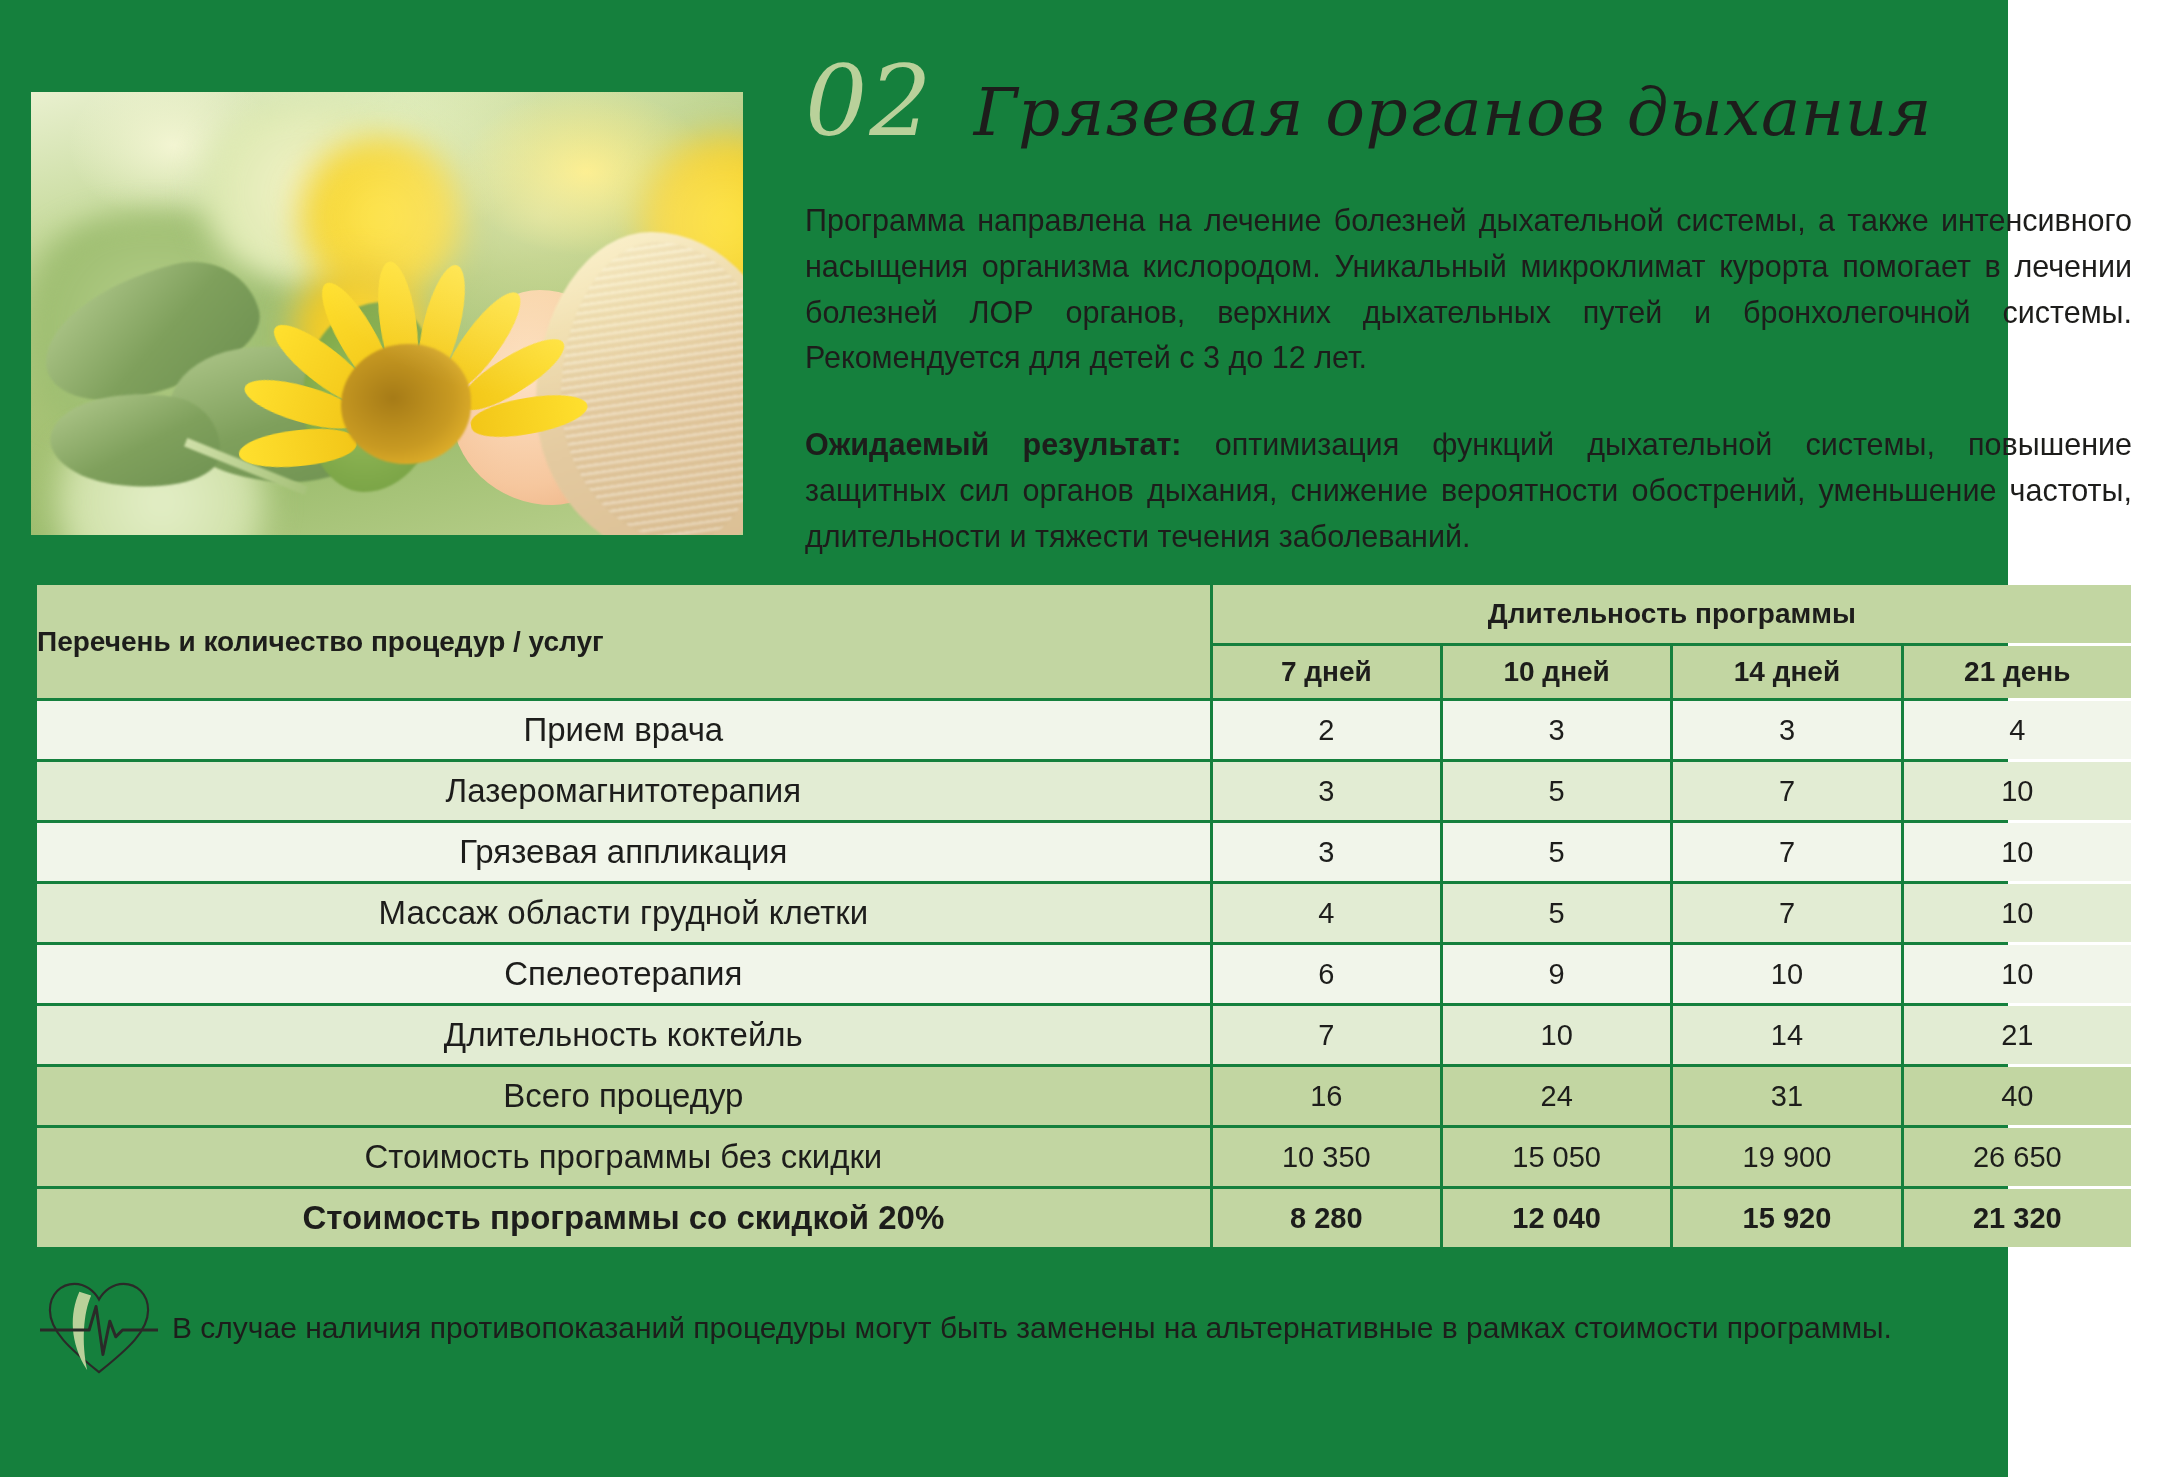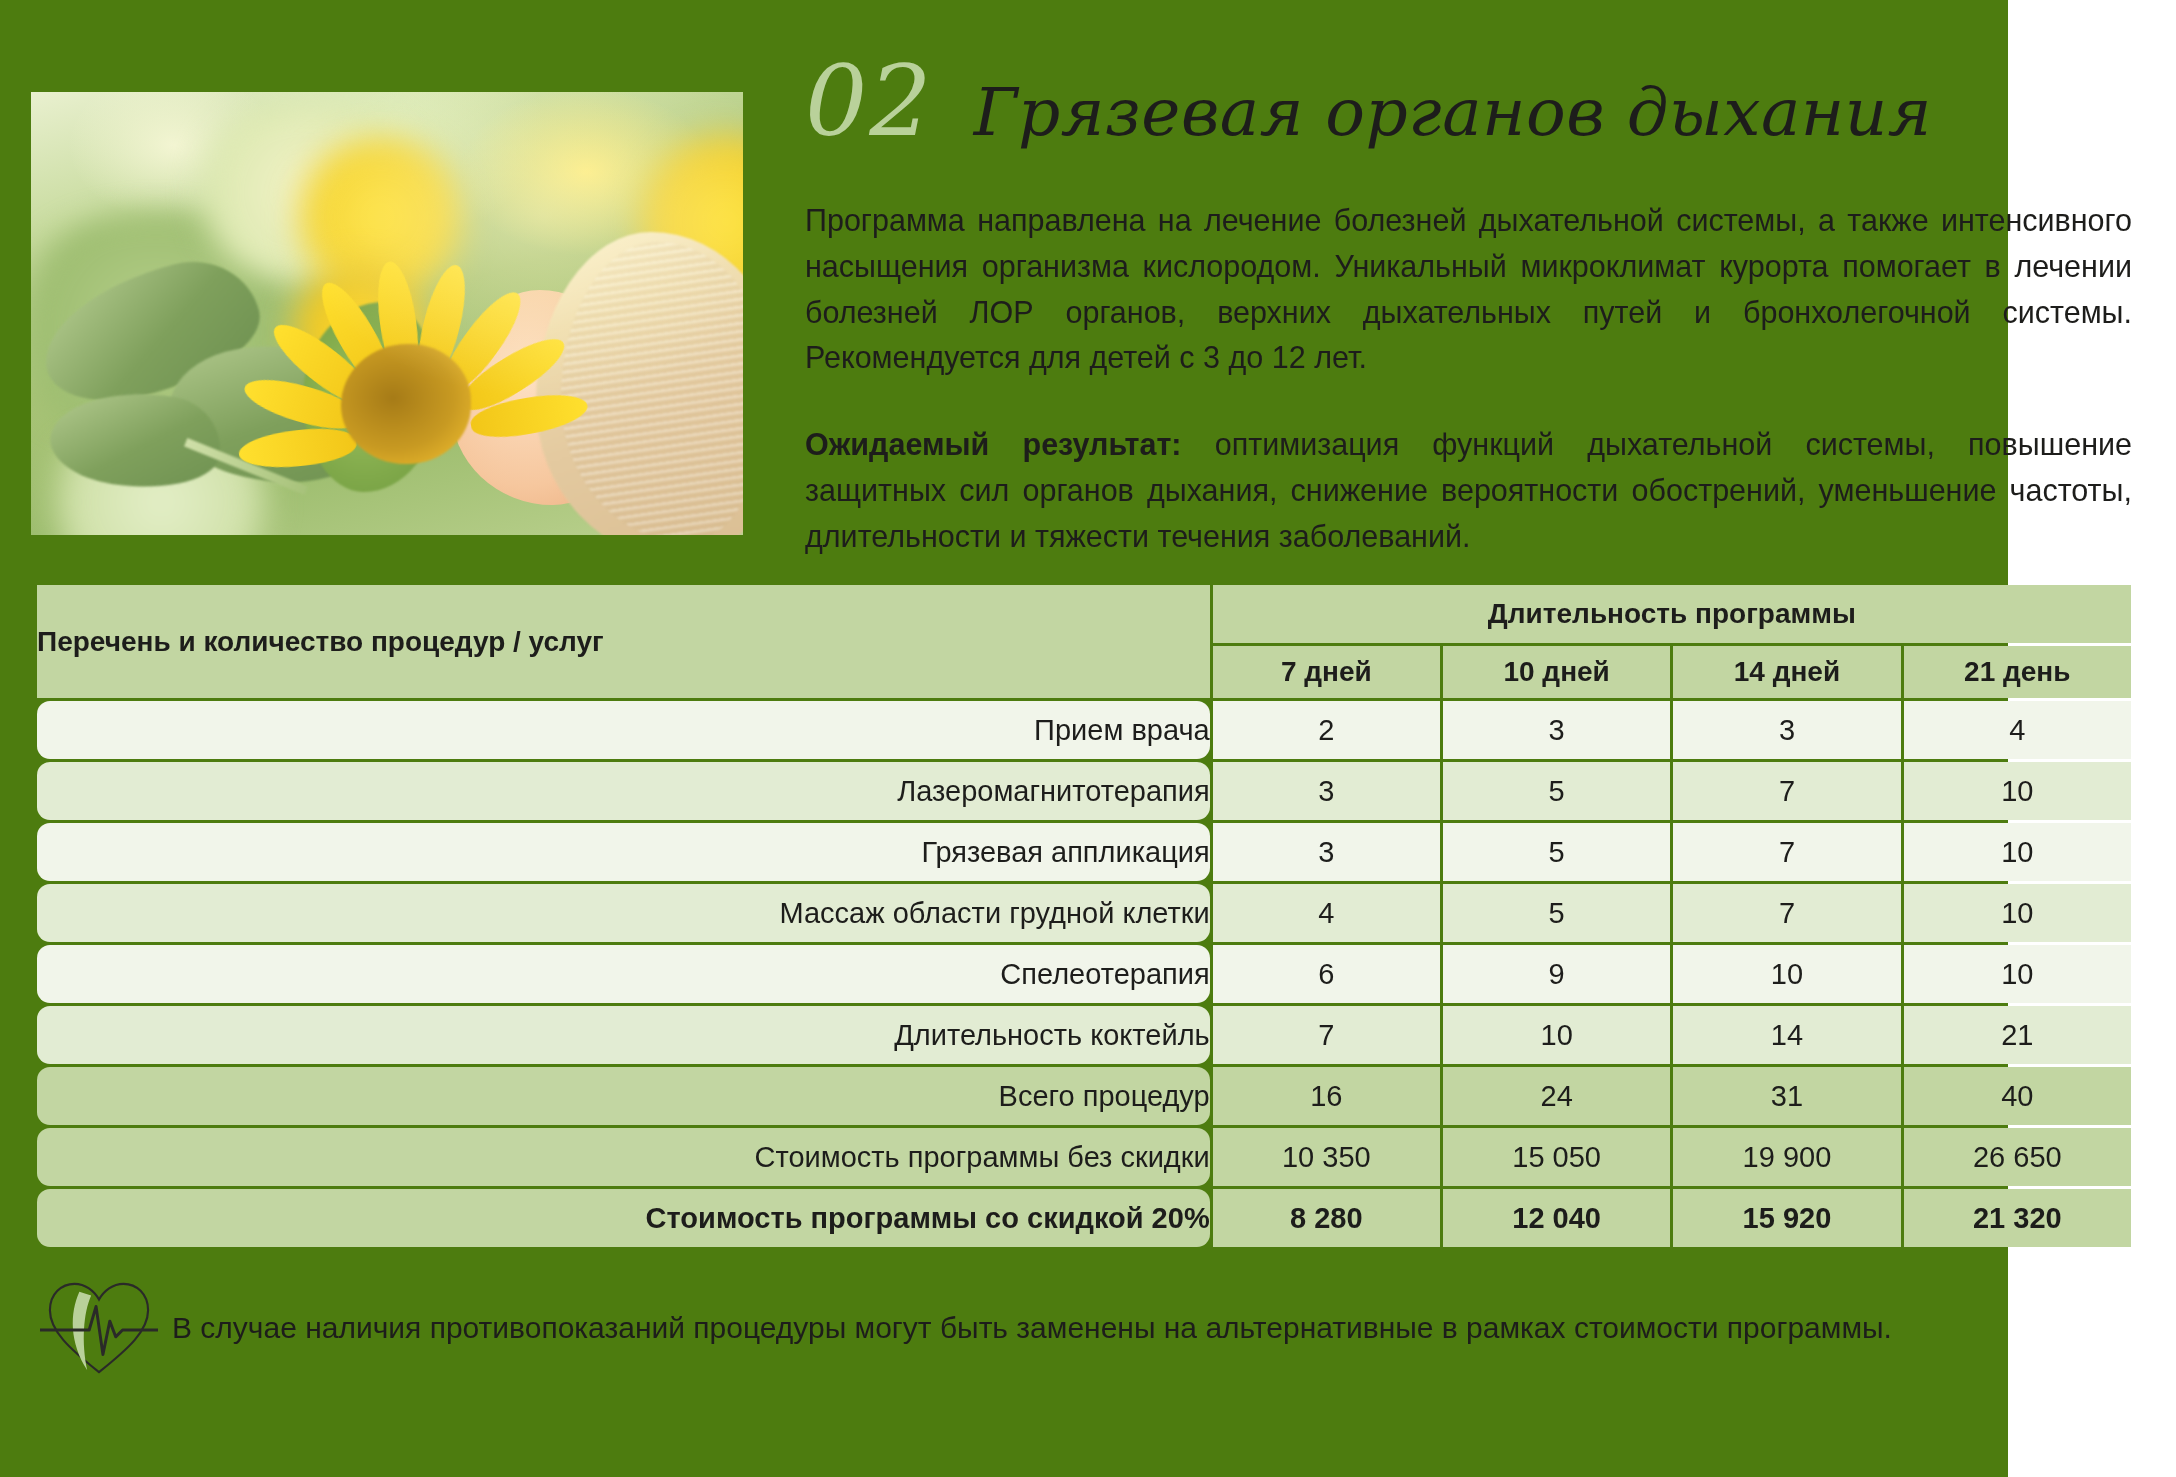--- a/index.html
+++ b/index.html
@@ -2,21 +2,21 @@
 <html><head>
 <meta charset="utf-8">
 <style>
   * { box-sizing: border-box; margin: 0; padding: 0; }
   html, body {
     width: 2176px; height: 1477px;
     background: #ffffff;
     font-family: "Liberation Sans", sans-serif;
     overflow: hidden;
   }
-  .page { position: relative; width: 2008px; height: 1477px; background: #4d7c0f; }
+  .page { position: relative; width: 2008px; height: 1477px; background: #15803d; }
 
   
   .photo {
     position: absolute; left: 31px; top: 92px;
     width: 712px; height: 443px;
     overflow: hidden;
     background: #8fae62;
   }
   .photo .sky {
     position: absolute; inset: 0;
@@ -147,22 +147,22 @@
   }
   .th-group {
     height: 58px; text-align: center; vertical-align: middle;
     font-size: 28px; font-weight: bold; color: #1d1d1b;
   }
   .th-col {
     height: 52px; vertical-align: middle;
     font-size: 28px; font-weight: bold; color: #1d1d1b;
   }
   .td-name {
-    height: 58px; text-align: right; vertical-align: middle;
-    padding-left: 42px; font-size: 29px; color: #1d1d1b; border-radius: 13px;
+    height: 58px; text-align: center; vertical-align: middle;
+    padding-left: 42px; font-size: 33px; color: #1d1d1b;
   }
   .td-num {
     height: 58px; text-align: center; vertical-align: middle;
     font-size: 29px; color: #1d1d1b;
   }
   .bold { font-weight: bold; }
 
   
   .footer {
     position: absolute; left: 34px; top: 1273px;

